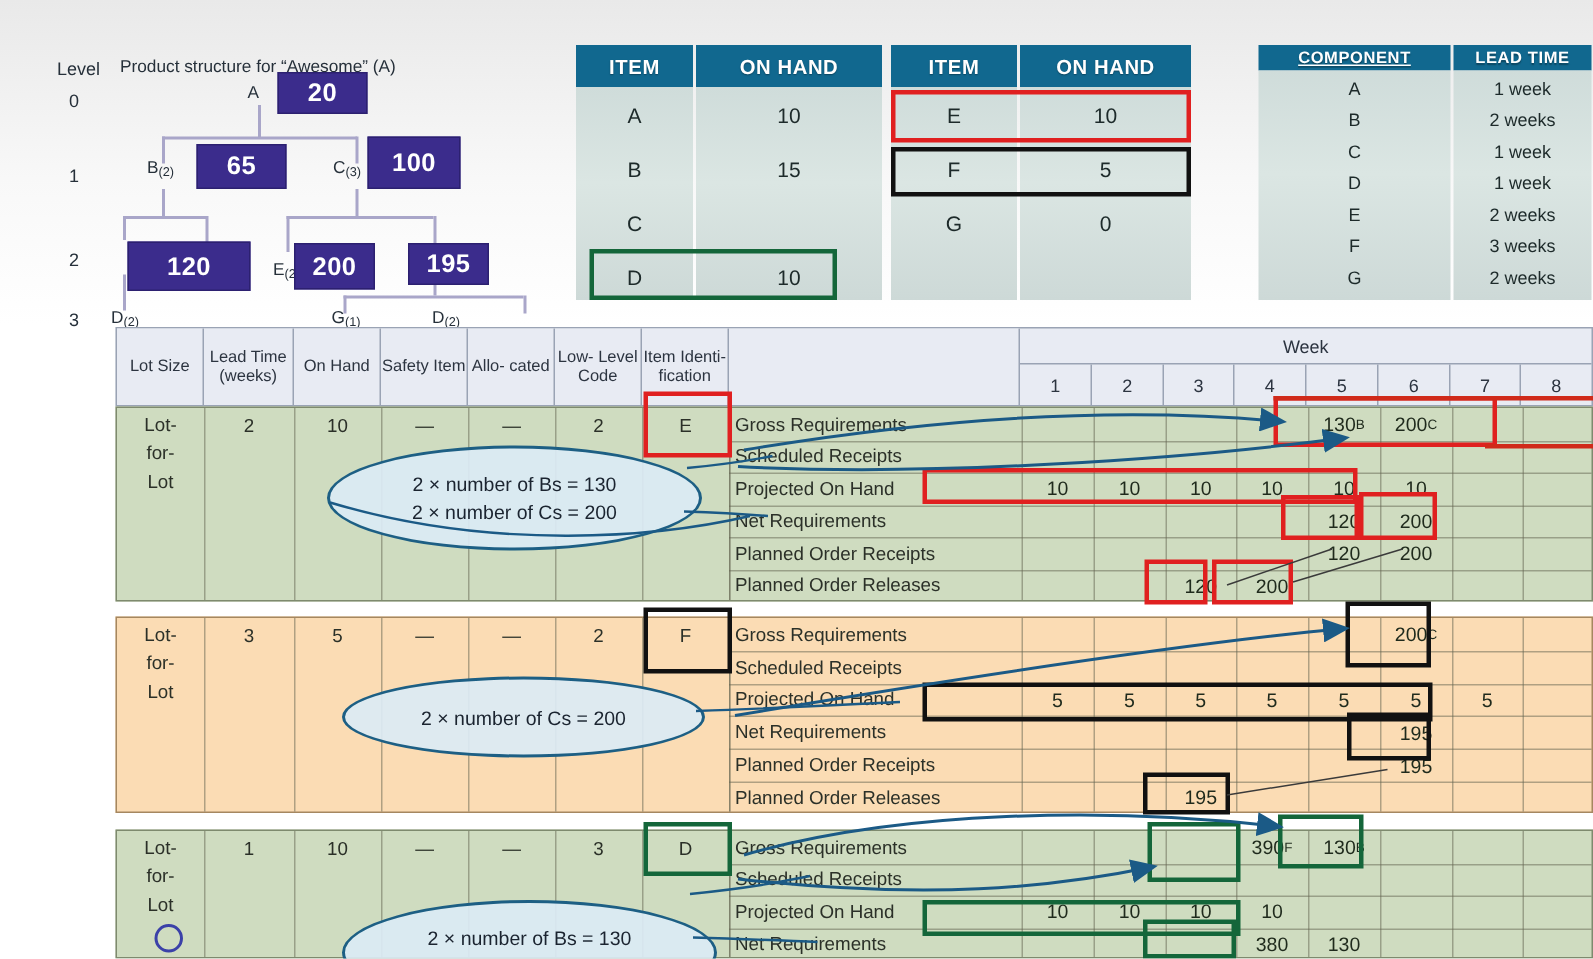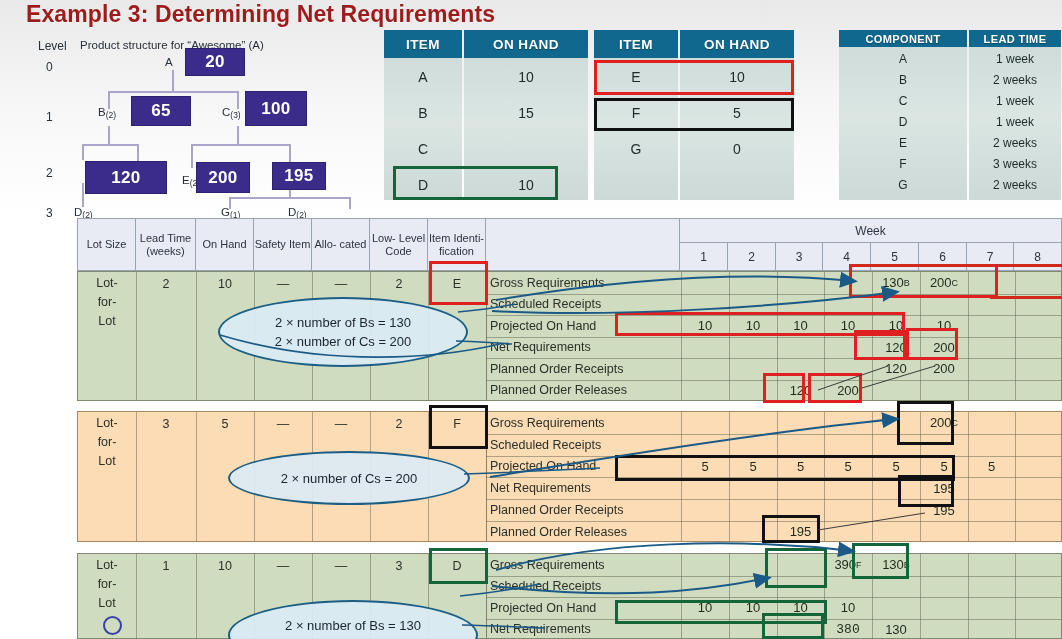--- a/index.html
+++ b/index.html
@@ -122,21 +122,20 @@
     border-radius:50%;
   }
 </style>
 </head>
 <body>
 
 <div id="root">
 
   <div class="topband"></div>
 
-  <div class="title">Example 3: Determining Net Requirements</div>
 
   <div class="tree">
 
     <div class="lvl" style="left:38px;top:11px;">Level</div>
     <div class="tlabel" style="left:80px;top:11px;font-size:11.5px;">Product structure for “Awesome” (A)</div>
 
     <div class="lvl" style="left:46px;top:32px;">0</div>
     <div class="lvl" style="left:46px;top:82px;">1</div>
     <div class="lvl" style="left:46px;top:138px;">2</div>
     <div class="lvl" style="left:46px;top:178px;">3</div>
@@ -208,21 +207,21 @@
     <div class="cell" style="position:absolute;left:0;top:66px;width:84px;height:34px;">F</div>
     <div class="cell" style="position:absolute;left:86px;top:66px;width:114px;height:34px;">5</div>
     <div class="cell" style="position:absolute;left:0;top:102px;width:84px;height:34px;">G</div>
     <div class="cell" style="position:absolute;left:86px;top:102px;width:114px;height:34px;">0</div>
   </div>
 
   <div class="anno red" style="left:594px;top:60px;width:200px;height:35px;"></div>
   <div class="anno black" style="left:594px;top:98px;width:200px;height:33px;"></div>
 
   <div class="tbl" style="left:839px;top:30px;width:222px;height:170px;">
-    <div class="hdr" style="position:absolute;left:0;top:0;width:128px;height:17px;font-size:11px;">COMPONENT</div>
+    <div class="hdr" style="position:absolute;left:0;top:0;width:128px;height:17px;font-size:11px;text-decoration:underline;">COMPONENT</div>
     <div class="hdr" style="position:absolute;left:130px;top:0;width:92px;height:17px;font-size:11px;">LEAD TIME</div>
     <div class="body" style="position:absolute;left:0;top:17px;width:128px;height:153px;"></div>
     <div class="body" style="position:absolute;left:130px;top:17px;width:92px;height:153px;"></div>
 
     <div class="cell" style="position:absolute;left:0;top:18px;width:128px;height:21px;font-size:12px;">A</div>
     <div class="cell" style="position:absolute;left:130px;top:18px;width:92px;height:21px;font-size:12px;">1 week</div>
     <div class="cell" style="position:absolute;left:0;top:39px;width:128px;height:21px;font-size:12px;">B</div>
     <div class="cell" style="position:absolute;left:130px;top:39px;width:92px;height:21px;font-size:12px;">2 weeks</div>
     <div class="cell" style="position:absolute;left:0;top:60px;width:128px;height:21px;font-size:12px;">C</div>
     <div class="cell" style="position:absolute;left:130px;top:60px;width:92px;height:21px;font-size:12px;">1 week</div>
@@ -502,21 +501,21 @@
         <div class="wkcell" style="left: 746px; top: 43px; width: 48px; height: 21.5px;">10</div>
         <div class="wkcell" style="left: 794px; top: 43px; width: 48px; height: 21.5px;"></div>
         <div class="wkcell" style="left: 842px; top: 43px; width: 48px; height: 21.5px;"></div>
         <div class="wkcell" style="left: 890px; top: 43px; width: 47px; height: 21.5px;"></div>
         <div class="wkcell" style="left: 937px; top: 43px; width: 47px; height: 21.5px;"></div>
         <div class="rowline" style="left: 408px; top: 64.5px; width: 575px;"></div>
         <div class="rowlabel" style="left: 409px; top: 64.5px; width: 192px; height: 21.5px;">Net Requirements</div>
         <div class="wkcell" style="left: 603px; top: 64.5px; width: 48px; height: 21.5px;"></div>
         <div class="wkcell" style="left: 651px; top: 64.5px; width: 48px; height: 21.5px;"></div>
         <div class="wkcell" style="left: 699px; top: 64.5px; width: 47px; height: 21.5px;"></div>
-        <div class="wkcell" style="left: 746px; top: 64.5px; width: 48px; height: 21.5px; font-family: Liberation Mono, monospace;">380</div>
+        <div class="wkcell" style="left: 746px; top: 64.5px; width: 48px; height: 21.5px;">380</div>
         <div class="wkcell" style="left: 794px; top: 64.5px; width: 48px; height: 21.5px;">130</div>
         <div class="wkcell" style="left: 842px; top: 64.5px; width: 48px; height: 21.5px;"></div>
         <div class="wkcell" style="left: 890px; top: 64.5px; width: 47px; height: 21.5px;"></div>
         <div class="wkcell" style="left: 937px; top: 64.5px; width: 47px; height: 21.5px;"></div>
       </div>
     </div>
 
   <div class="ellipse" style="left:218px;top:297px;width:246px;height:66px;">
     <span>2 × number of Bs = 130</span>
     <span>2 × number of Cs = 200</span>

